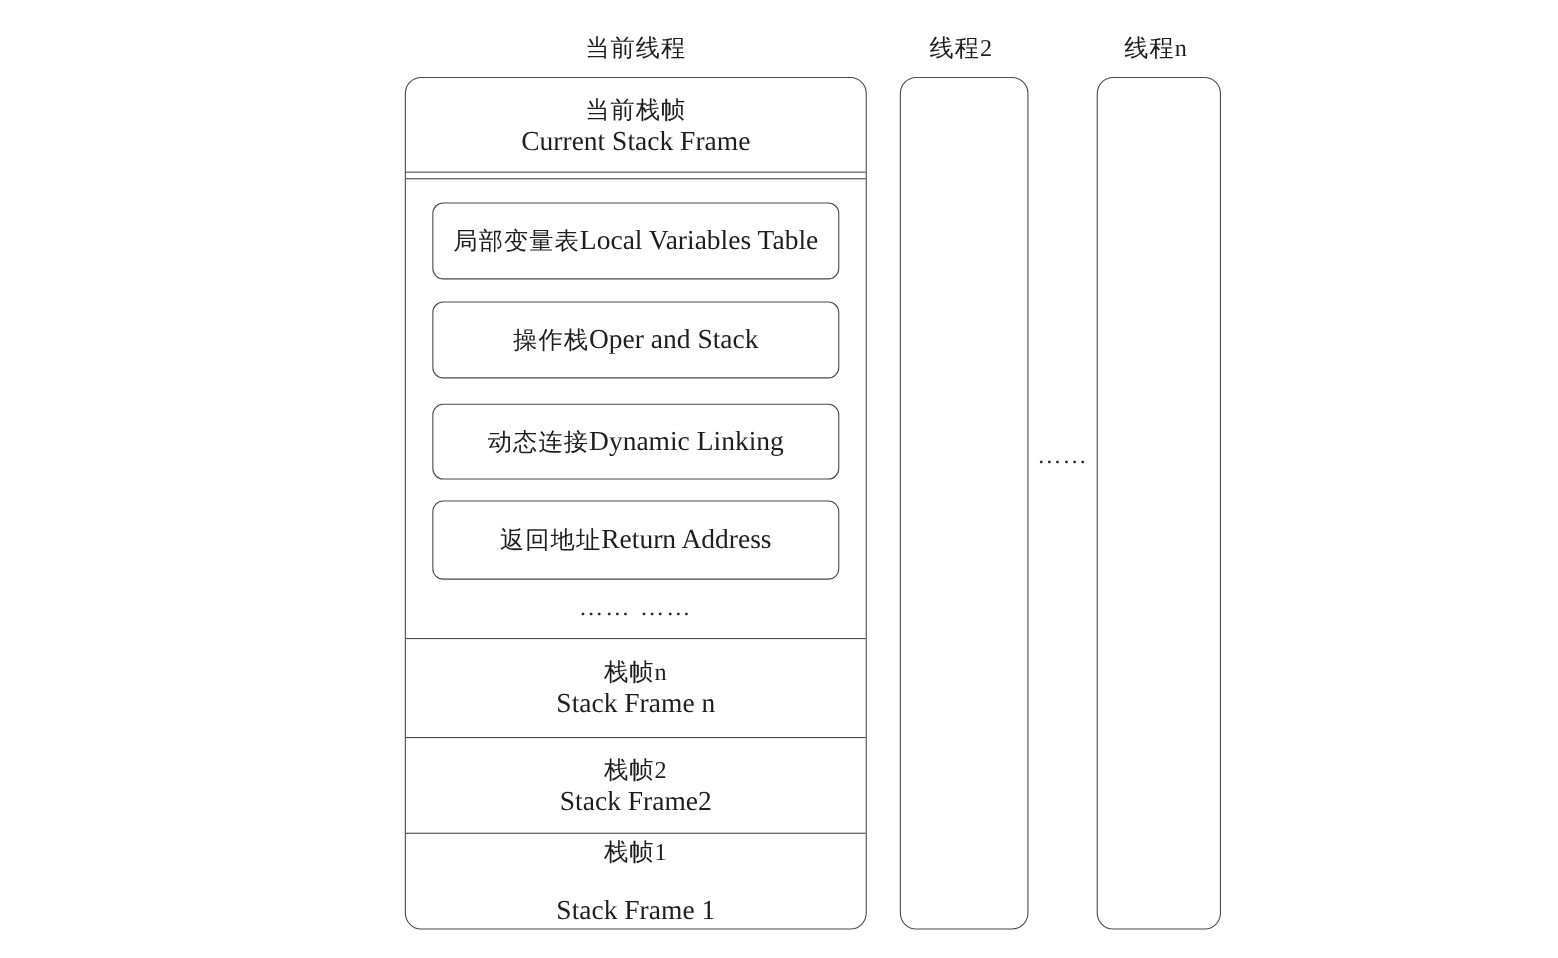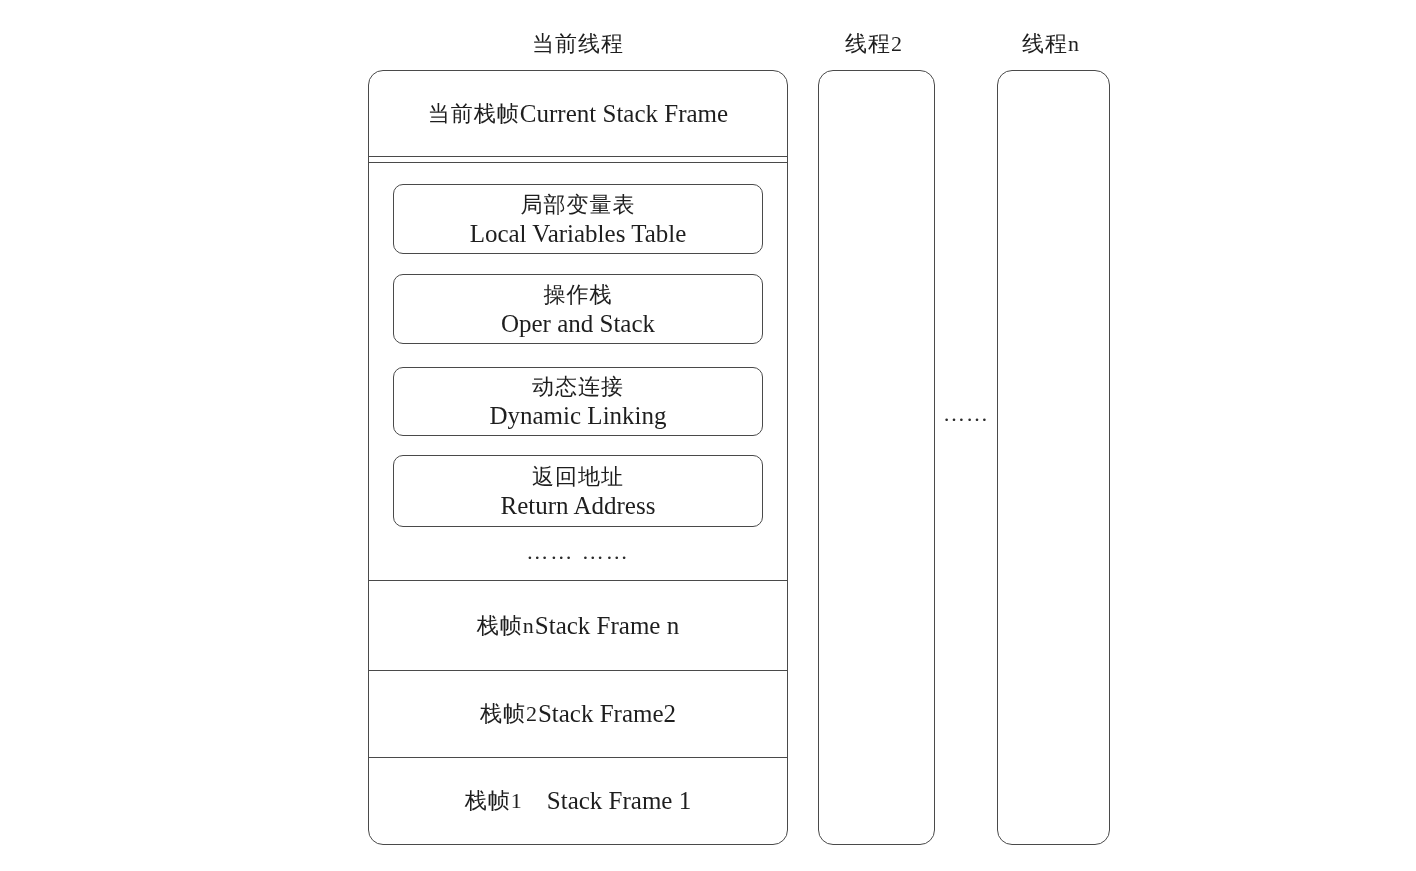--- a/index.html
+++ b/index.html
@@ -27,36 +27,36 @@
     border: 1.5px solid #4a4a4a;
     border-radius: 15px;
   }
   #main-box { left: 368px; width: 420px; display: flex; flex-direction: column; }
   #thread2-box { left: 818px; width: 117px; }
   #threadn-box { left: 997px; width: 113px; }
 
   .zh { font-size: 22px; line-height: 29px; letter-spacing: 1px; }
   .en { font-size: 25px; line-height: 29px; }
 
-  .sec { display: flex; flex-direction: row; align-items: center; justify-content: center; text-align: center; }
+  .sec { display: flex; flex-direction: column; align-items: center; justify-content: center; text-align: center; }
   #sec-header { height: 86px; border-bottom: 1.5px solid #4a4a4a; }
   #header-gap { height: 4.5px; }
   #sec-middle {
     height: 419px;
     position: relative;
     border-top: 1.5px solid #4a4a4a;
     border-bottom: 1.5px solid #4a4a4a;
   }
   .inner-box {
     position: absolute;
     left: 24px; width: 370px;
     border: 1.5px solid #4a4a4a;
     border-radius: 10px;
     background: #fff;
-    display: flex; flex-direction: column; align-items: center; justify-content: center;
+    display: flex; align-items: center; justify-content: center;
     text-align: center;
   }
   #inner-0 { top: 21px;  height: 70px; }
   #inner-1 { top: 111px; height: 70px; align-items: center; }
   #inner-2 { top: 204px; height: 69px; }
   #inner-3 { top: 292px; height: 72px; }
   .mid-ellipsis {
     position: absolute;
     top: 376px; left: 0; width: 100%;
     text-align: center;

